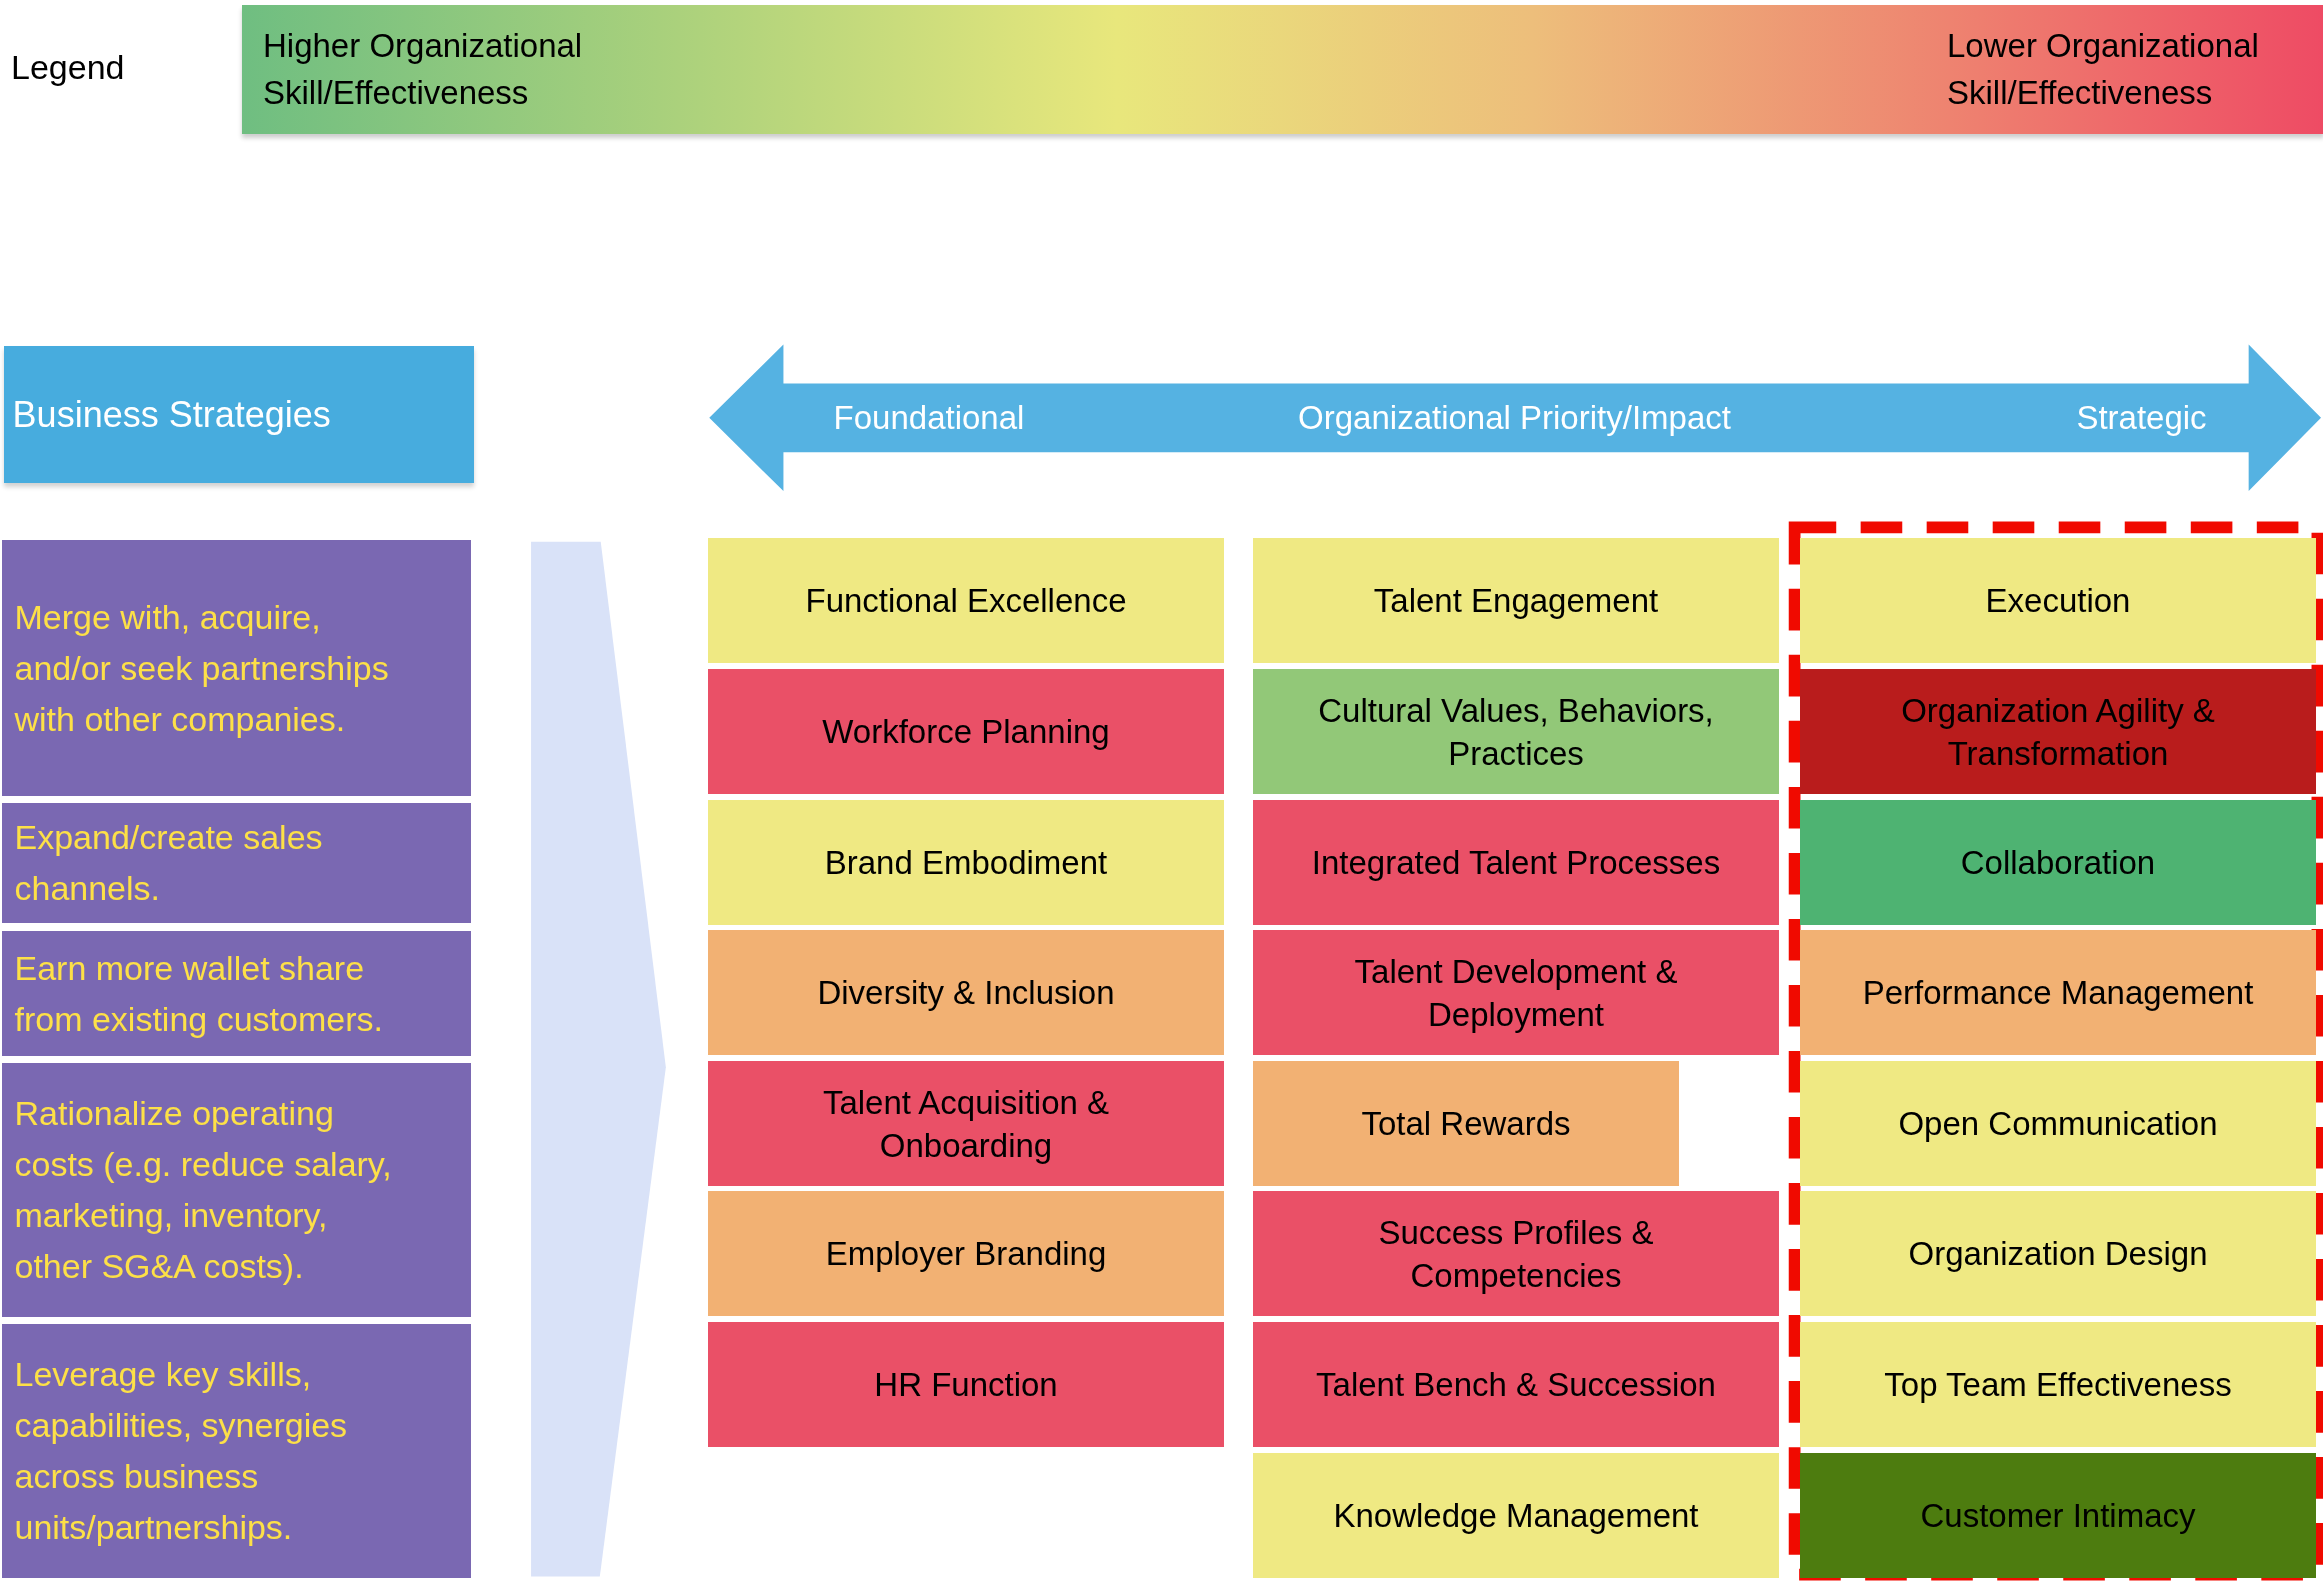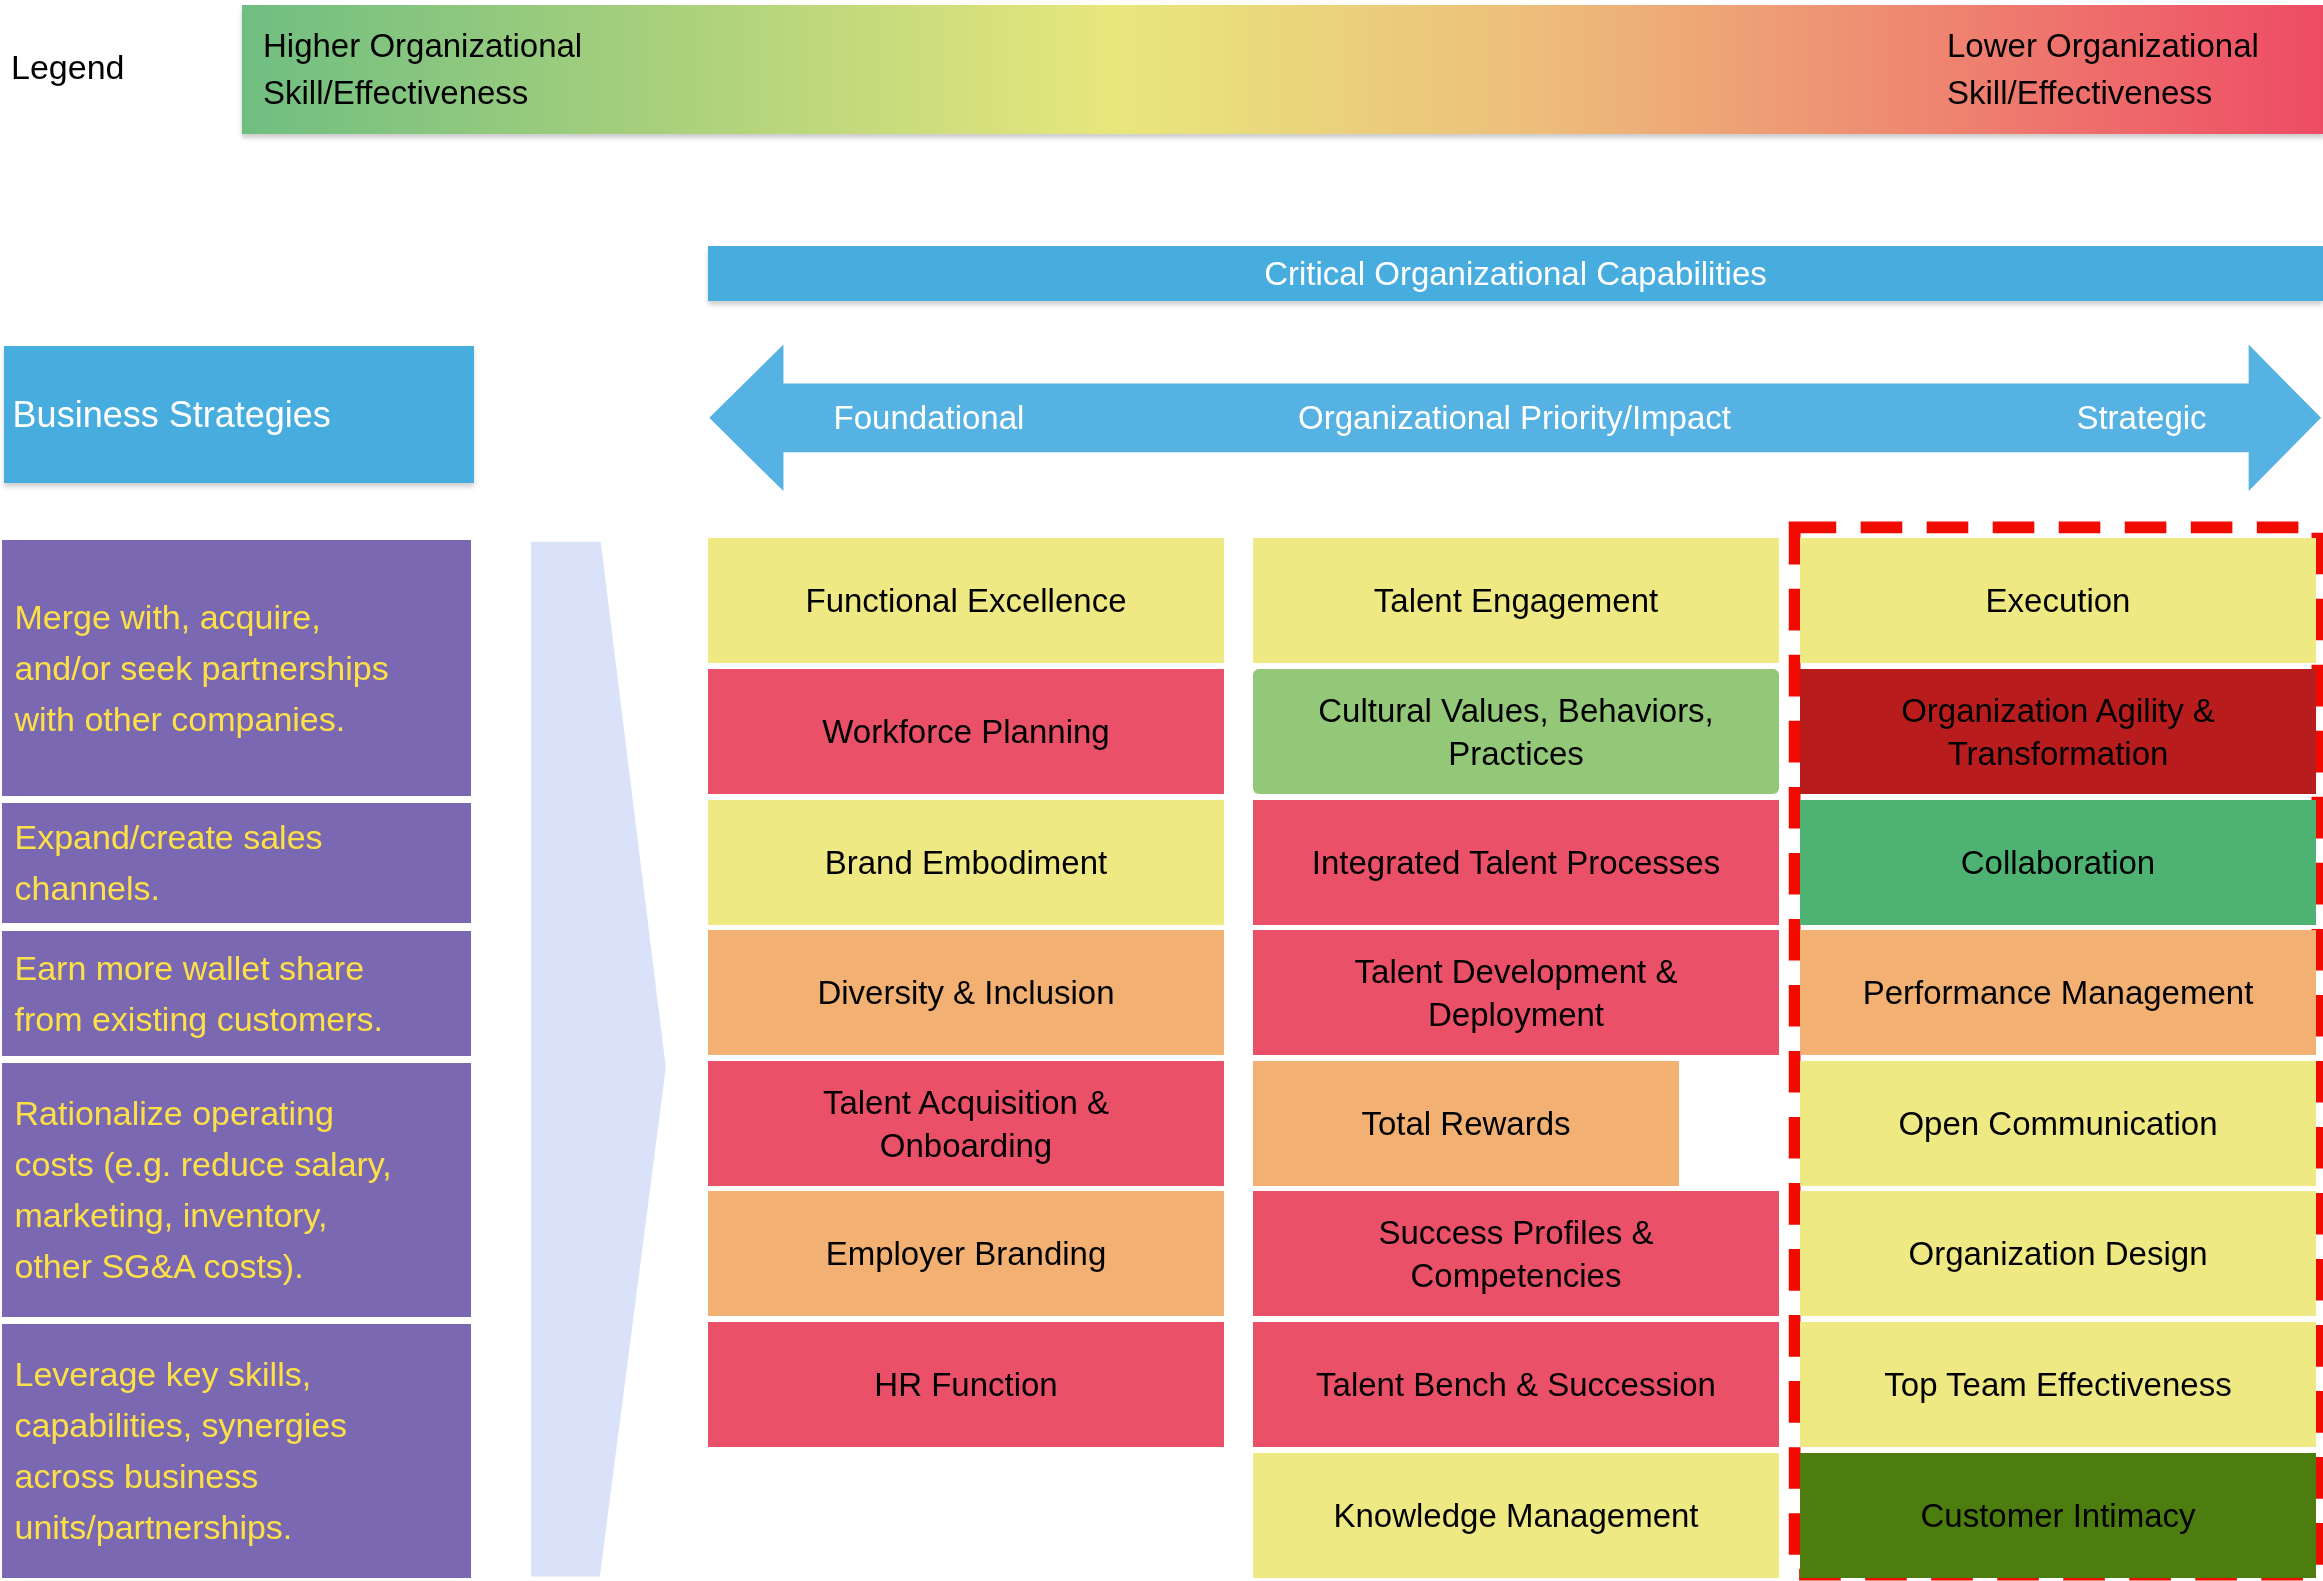--- a/index.html
+++ b/index.html
@@ -77,21 +77,20 @@
 
 <div id="canvas">
 
   <div class="abs legend-label">Legend</div>
 
   <div class="abs legend-bar" id="legend-bar" style="background: linear-gradient(90deg, rgb(111, 190, 129) 0%, rgb(168, 208, 124) 20%, rgb(232, 231, 124) 42%, rgb(237, 190, 123) 62%, rgb(238, 131, 112) 82%, rgb(238, 75, 100) 100%);">
     <div class="legend-item i0">Higher Organizational Skill/Effectiveness</div>
     <div class="legend-item i2">Lower Organizational Skill/Effectiveness</div>
   </div>
 
-  <div class="abs cap-bar">Critical Organizational Capabilities</div>
 
   <div class="abs bs-box">Business Strategies</div>
 
   <svg id="overlay" class="abs" viewBox="0 0 2568 1748">
     <polygon id="flow-arrow" points="587,599 664,599 736,1180 663,1743 587,1743" fill="#D9E2F8"></polygon>
     <polygon id="axis-arrow" points="784,462 866,381 866,424 2486,424 2486,381 2566,462 2486,543 2486,500 866,500 866,543" fill="#55B2E2"></polygon>
     <rect id="highlight-border" x="1984" y="583" width="578" height="1158" fill="none" stroke-width="13" stroke-dasharray="46 27" stroke="#F00A00"></rect>
   </svg>
 
   <div class="axis-label l">Foundational</div>
@@ -117,21 +116,21 @@
     </div>
   <div id="columns">
       <div class="cell" style="left: 708px; width: 516px; top: 538px; height: 125px; background: rgb(239, 233, 131);">Functional Excellence</div>
       <div class="cell" style="left: 708px; width: 516px; top: 669px; height: 125px; background: rgb(234, 80, 103);">Workforce Planning</div>
       <div class="cell" style="left: 708px; width: 516px; top: 800px; height: 125px; background: rgb(239, 233, 131);">Brand Embodiment</div>
       <div class="cell" style="left: 708px; width: 516px; top: 930px; height: 125px; background: rgb(242, 177, 115);">Diversity &amp; Inclusion</div>
       <div class="cell" style="left: 708px; width: 516px; top: 1061px; height: 125px; background: rgb(234, 80, 103);">Talent Acquisition &amp; Onboarding</div>
       <div class="cell" style="left: 708px; width: 516px; top: 1191px; height: 125px; background: rgb(242, 177, 115);">Employer Branding</div>
       <div class="cell" style="left: 708px; width: 516px; top: 1322px; height: 125px; background: rgb(234, 80, 103);">HR Function</div>
       <div class="cell" style="left: 1253px; width: 526px; top: 538px; height: 125px; background: rgb(239, 233, 131);">Talent Engagement</div>
-      <div class="cell" style="left: 1253px; width: 526px; top: 669px; height: 125px; background: rgb(146, 200, 120); border-radius: 6px;">Cultural Values, Behaviors, Practices</div>
+      <div class="cell" style="left: 1253px; width: 526px; top: 669px; height: 125px; background: rgb(146, 200, 120);">Cultural Values, Behaviors, Practices</div>
       <div class="cell" style="left: 1253px; width: 526px; top: 800px; height: 125px; background: rgb(234, 80, 103);">Integrated Talent Processes</div>
       <div class="cell" style="left: 1253px; width: 526px; top: 930px; height: 125px; background: rgb(234, 80, 103);">Talent Development &amp; Deployment</div>
       <div class="cell" style="left: 1253px; width: 426px; top: 1061px; height: 125px; background: rgb(242, 177, 115);">Total Rewards</div>
       <div class="cell" style="left: 1253px; width: 526px; top: 1191px; height: 125px; background: rgb(234, 80, 103);">Success Profiles &amp; Competencies</div>
       <div class="cell" style="left: 1253px; width: 526px; top: 1322px; height: 125px; background: rgb(234, 80, 103);">Talent Bench &amp; Succession</div>
       <div class="cell" style="left: 1253px; width: 526px; top: 1453px; height: 125px; background: rgb(239, 233, 131);">Knowledge Management</div>
       <div class="cell" style="left: 1800px; width: 516px; top: 538px; height: 125px; background: rgb(239, 233, 131);">Execution</div>
       <div class="cell" style="left: 1800px; width: 516px; top: 669px; height: 125px; background: #b91c1c;">Organization Agility &amp; Transformation</div>
       <div class="cell" style="left: 1800px; width: 516px; top: 800px; height: 125px; background: rgb(78, 179, 114);">Collaboration</div>
       <div class="cell" style="left: 1800px; width: 516px; top: 930px; height: 125px; background: rgb(242, 177, 115);">Performance Management</div>

